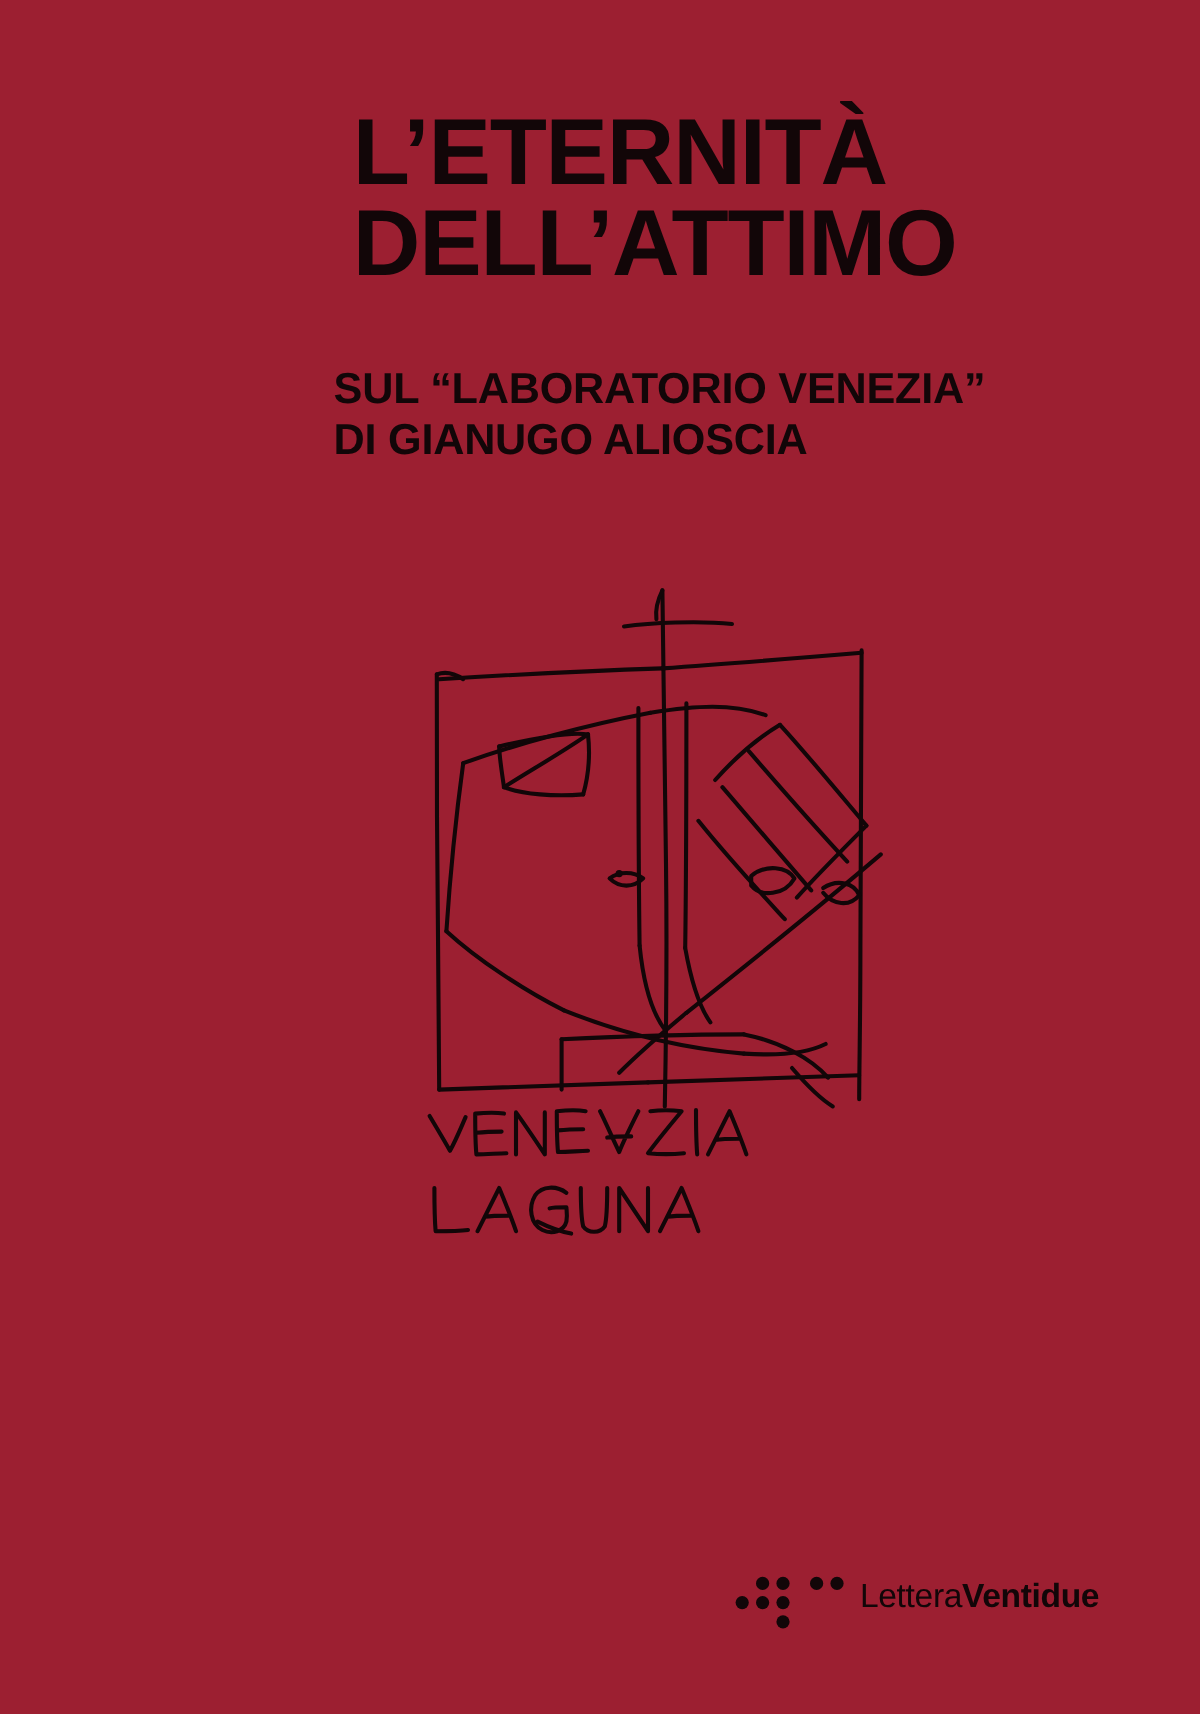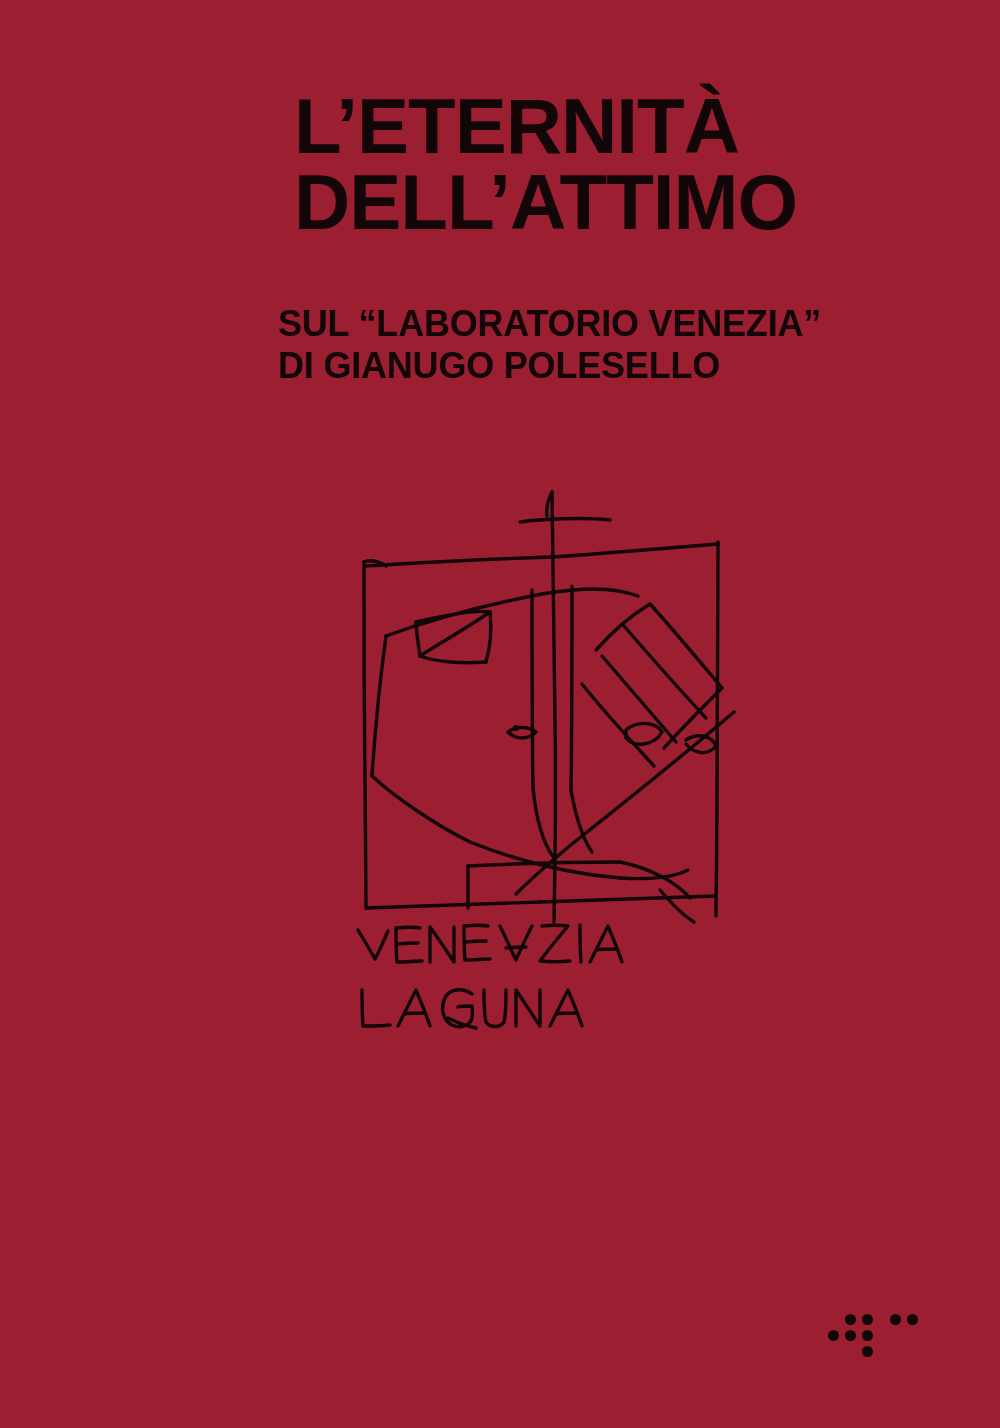--- a/index.html
+++ b/index.html
@@ -105,21 +105,21 @@
 </style>
 </head>
 <body>
 
 <div class="cover">
 
   <div class="title-block">
     <h1 class="main-title">L’ETERNITÀ
 DELL’ATTIMO</h1>
     <h2 class="subtitle">SUL “LABORATORIO VENEZIA”
-DI GIANUGO POLESELLO</h2>
+DI GIANUGO ALIOSCIA</h2>
   </div>
 
   <div class="sketch-wrap">
     <svg viewBox="0 0 470 570" xmlns="http://www.w3.org/2000/svg" fill="none" stroke="#120608" stroke-width="3.4" stroke-linecap="round" stroke-linejoin="round">
 
       <path d="M232 22 C233 80 234 160 235 250 C236 330 235 400 234 452"></path>
       <path d="M200 52 C222 49 262 47 290 50"></path>
       <path d="M232 22 C228 30 226 38 227 46"></path>
 
       <path d="M44 92 C44 160 44 240 45 310 C45 360 46 400 46 438"></path>
@@ -195,15 +195,18 @@
     <div class="dots">
       <span style="left:0px;  top:22px;"></span>
       <span style="left:17px; top:6px;"></span>
       <span style="left:17px; top:22px;"></span>
       <span style="left:34px; top:6px;"></span>
       <span style="left:34px; top:22px;"></span>
       <span style="left:34px; top:38px;"></span>
       <span style="left:62px; top:6px;"></span>
       <span style="left:79px; top:6px;"></span>
     </div>
+    <div class="publisher-name">
+      <span class="light">Lettera</span><b>Ventidue</b>
+    </div>
   </div>
 
 </div>
 
 </body></html>

